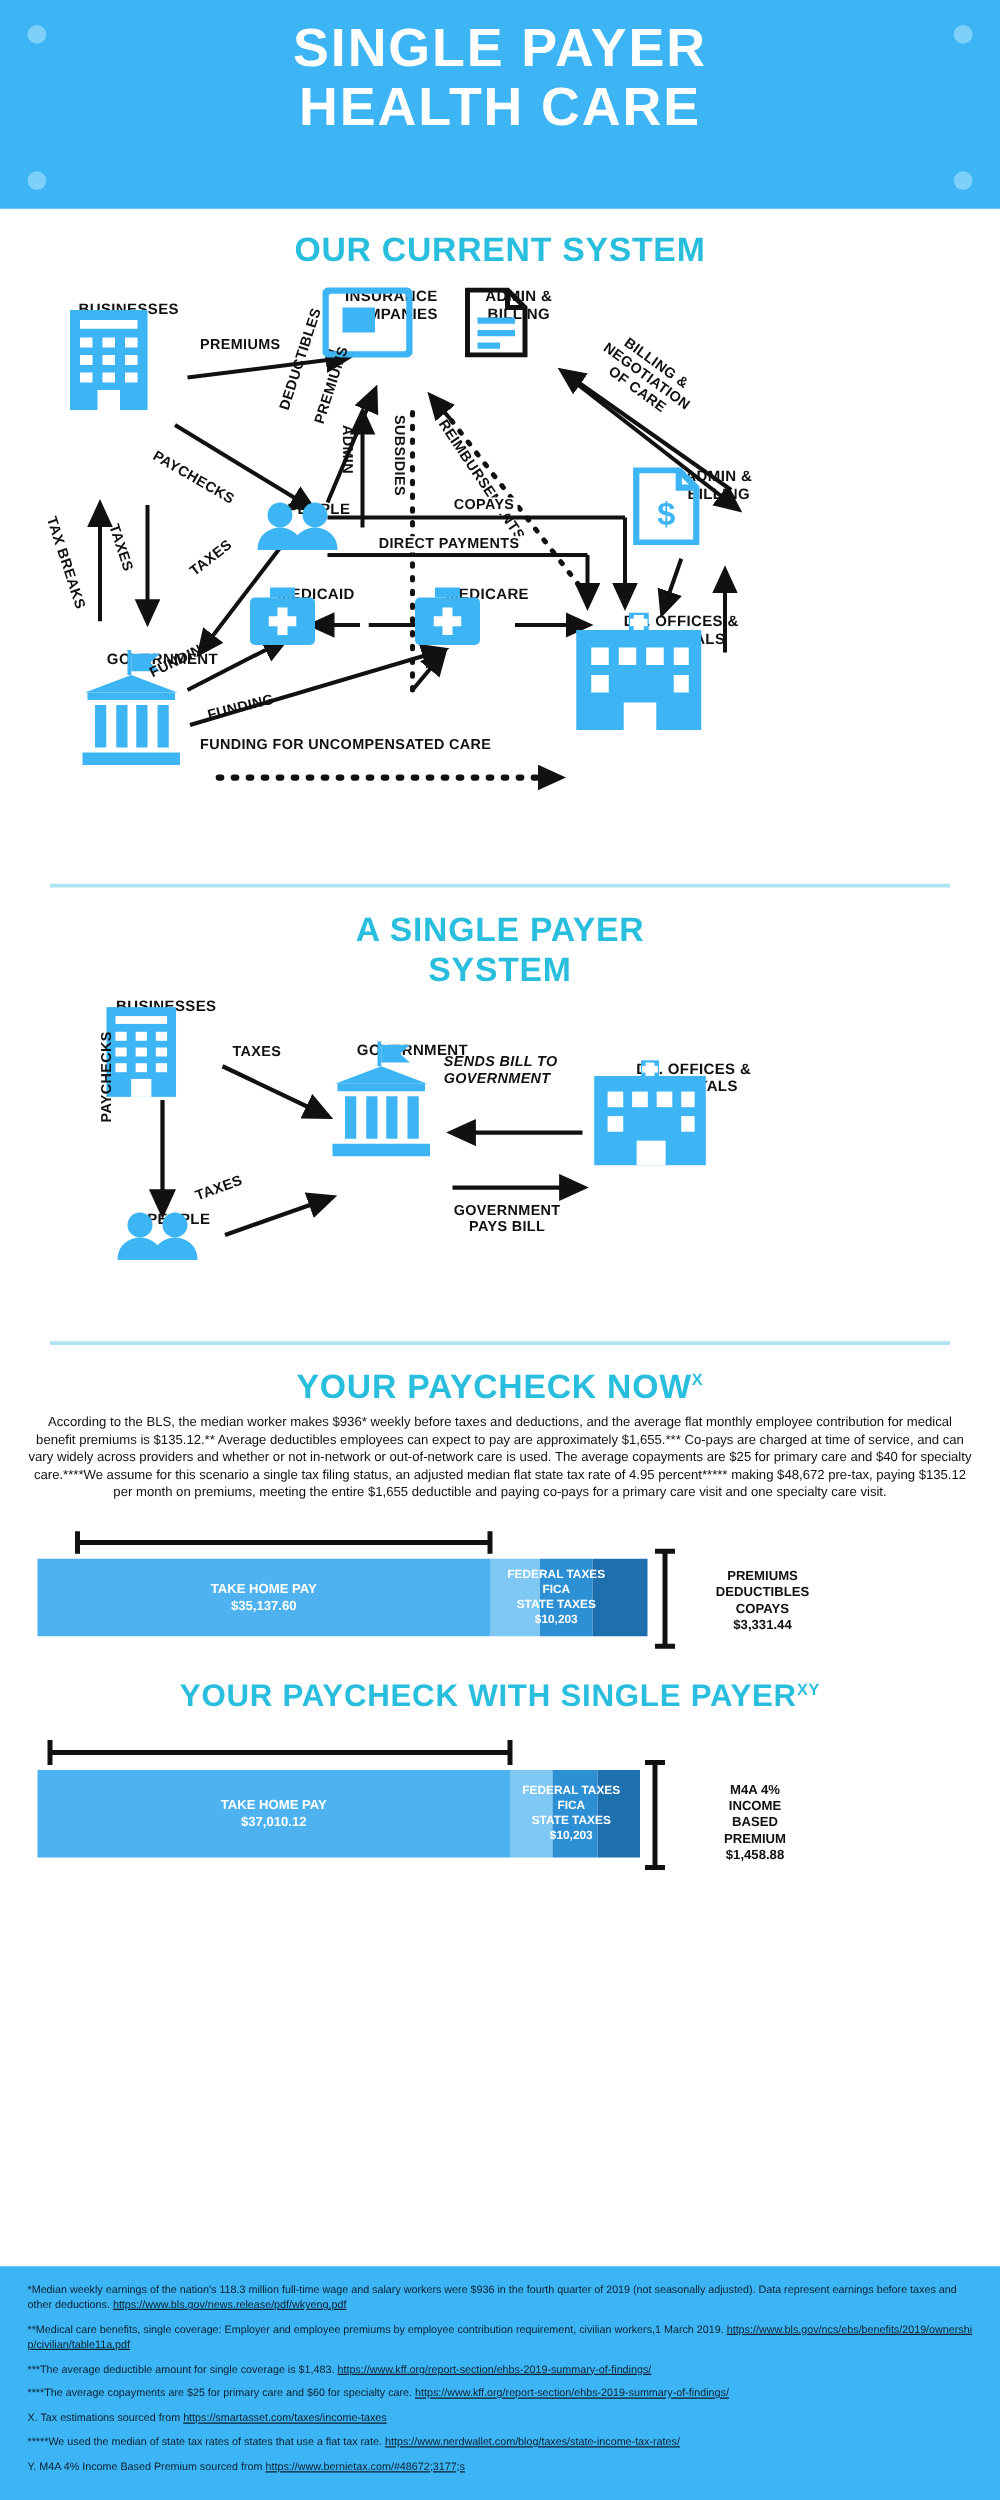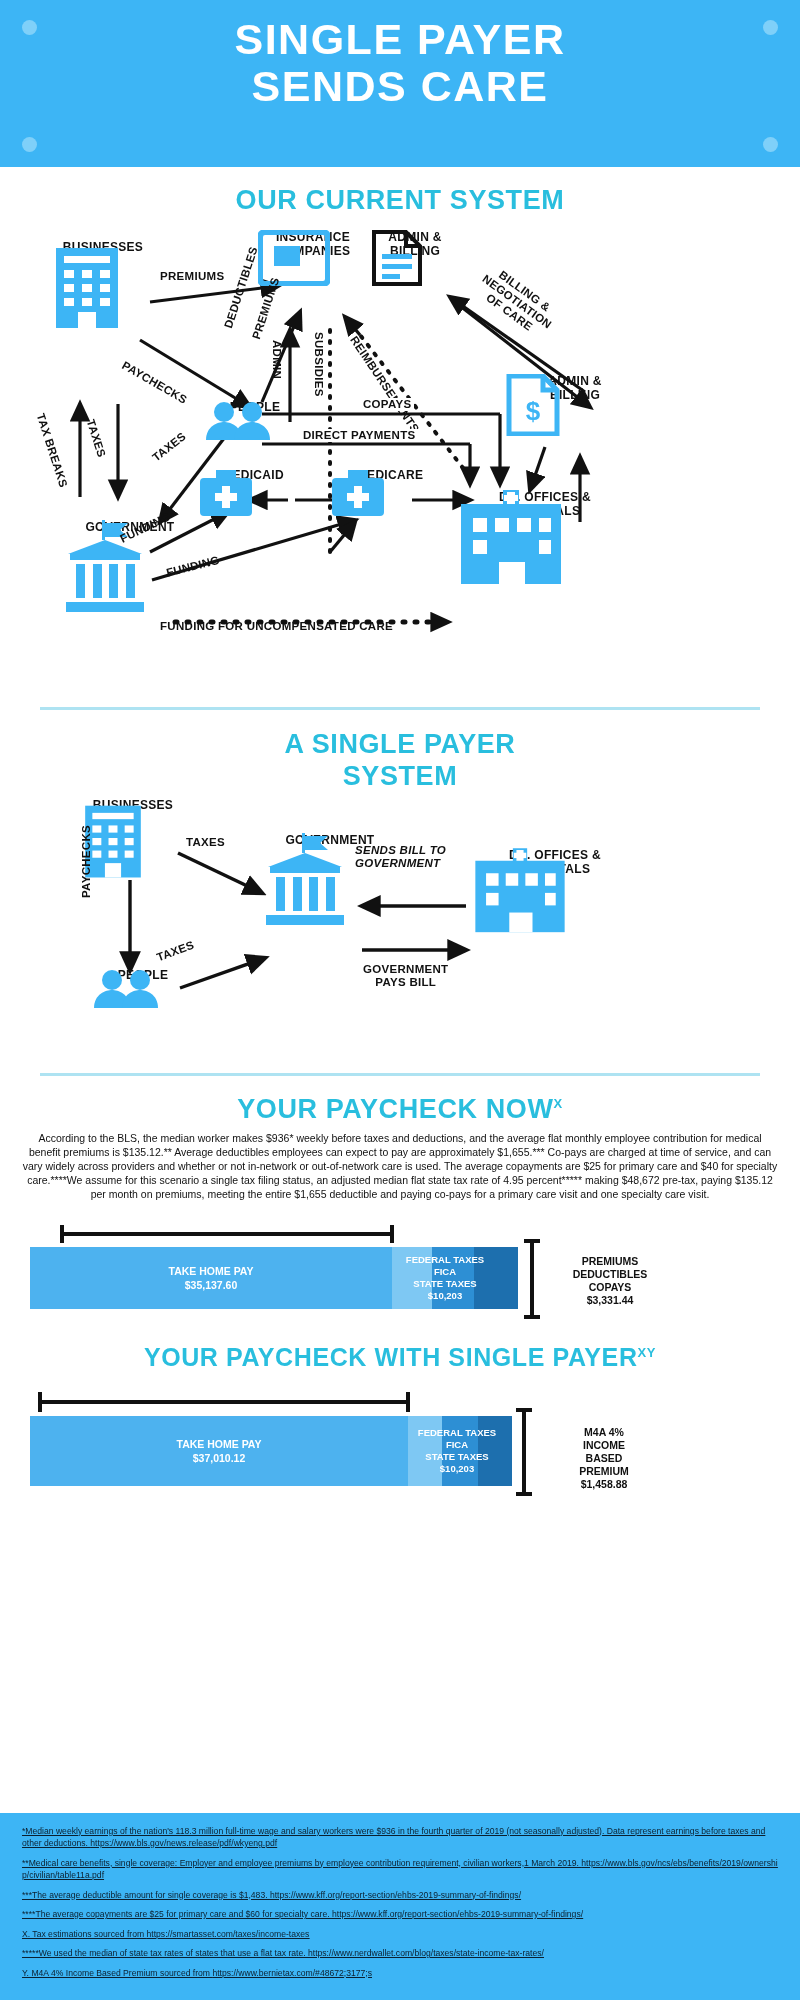--- a/index.html
+++ b/index.html
@@ -124,36 +124,36 @@
   .footer {
     position:absolute;
     left:0; bottom:0;
     width:800px;
     background:#3db5f5;
     color:#0b2030;
     padding:12px 22px 14px 22px;
     font-size:8.6px;
     line-height:12.5px;
   }
-  .footer p { margin:0 0 7px 0;text-decoration:underline; }
+  .footer p { margin:0 0 7px 0; }
   .footer a { color:#0b2030; text-decoration:underline; word-break:break-all; }
 </style>
 </head>
 <body>
 
 <div class="page">
 
   <div class="header">
     <span class="dot d1"></span>
     <span class="dot d2"></span>
     <span class="dot d3"></span>
     <span class="dot d4"></span>
     <h1>
       <span>SINGLE PAYER</span><br>
-      <span>SENDS CARE</span>
+      <span>HEALTH CARE</span>
     </h1>
   </div>
 
   <div class="sec-title">OUR CURRENT SYSTEM</div>
 
   <div class="diagram" style="height:475px;">
     <svg width="800" height="475" viewBox="0 0 800 475">
       <defs>
         <marker id="ah" markerWidth="7" markerHeight="7" refX="5.5" refY="3.2" orient="auto">
           <path d="M0,0 L7,3.2 L0,6.4 z" fill="#111"></path>
@@ -339,21 +339,21 @@
     <div class="edge-lbl" style="left:283px; top:118px; transform:rotate(90deg); transform-origin:left top;">ADMIN</div>
     <div class="edge-lbl" style="left:325px; top:110px; transform:rotate(90deg); transform-origin:left top;">SUBSIDIES</div>
     <div class="edge-lbl" style="left:358px; top:112px; transform:rotate(56deg); transform-origin:left top;">REIMBURSEMENTS</div>
     <div class="edge-lbl" style="left:360px; top:176px; background:#fff; padding:0 3px;">COPAYS</div>
     <div class="edge-lbl" style="left:300px; top:207px; background:#fff; padding:0 3px;">DIRECT PAYMENTS</div>
     <div class="edge-lbl" style="left:495px; top:40px; transform:rotate(36deg); transform-origin:left top; text-align:center; white-space:pre-line;">BILLING &amp;
 NEGOTIATION
 OF CARE</div>
     <div class="edge-lbl" style="left:118px; top:312px; transform:rotate(-26deg); transform-origin:left top;">FUNDING</div>
     <div class="edge-lbl" style="left:165px; top:345px; transform:rotate(-14deg); transform-origin:left top;">FUNDING</div>
-    <div class="edge-lbl" style="left:160px; top:398px;">FUNDING FOR UNCOMPENSATED CARE</div>
+    <div class="edge-lbl" style="left:160px; top:368px;">FUNDING FOR UNCOMPENSATED CARE</div>
   </div>
 
   <div class="divider"></div>
 
   <div class="sec-title" style="line-height:32px;text-align:center;">
     <span>A SINGLE PAYER</span><br>
     <span>SYSTEM</span>
   </div>
 
   <div class="diagram" style="height:265px;">

